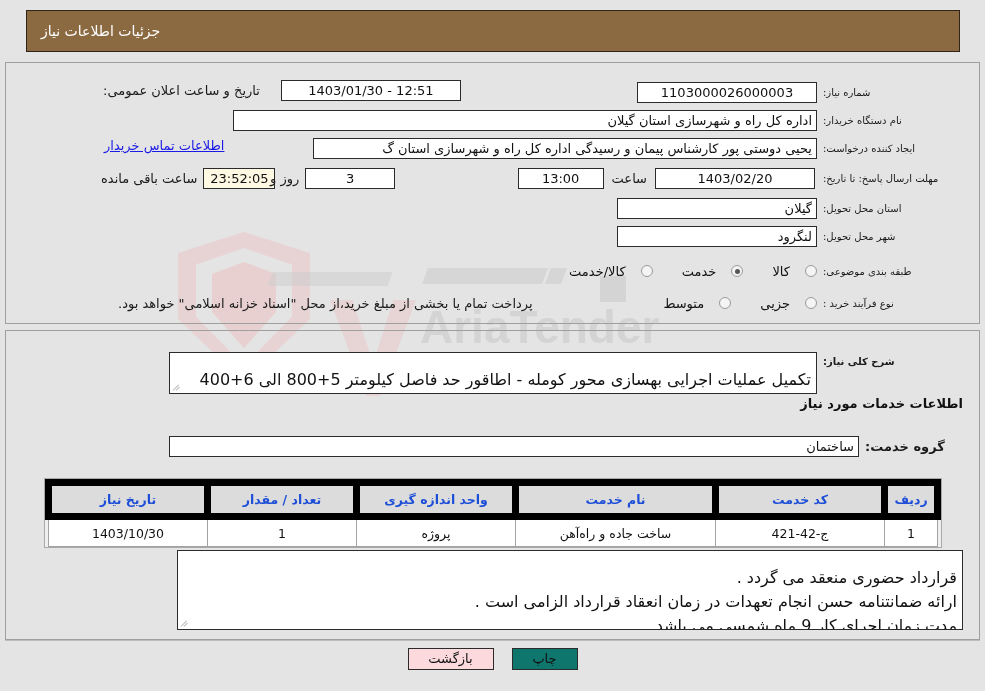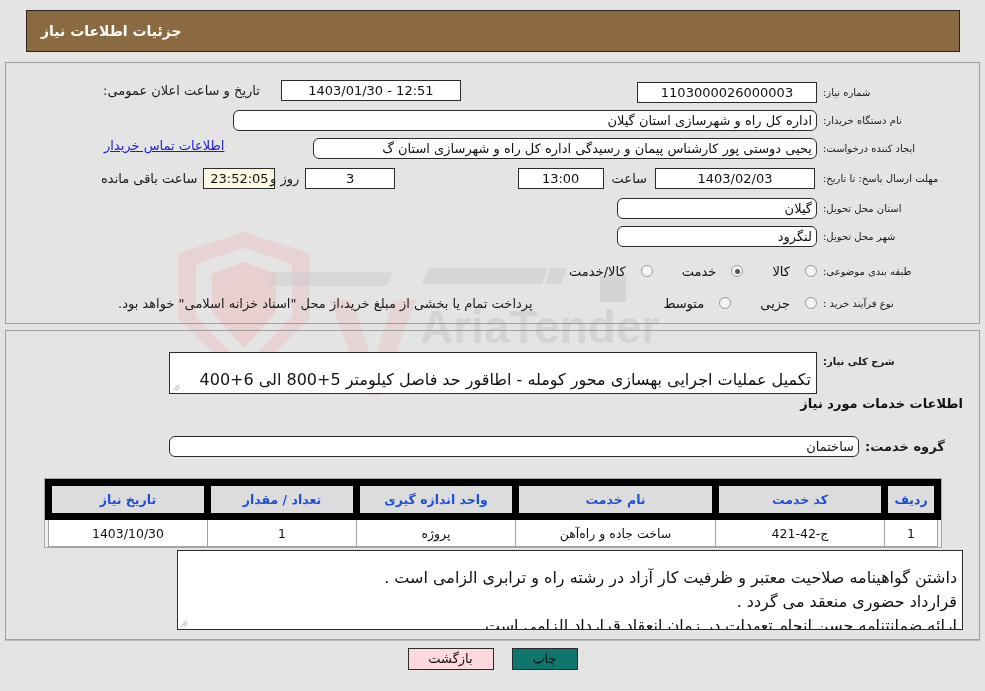--- a/index.html
+++ b/index.html
@@ -114,21 +114,20 @@
     border: 1px solid #30241a;
     box-sizing: border-box;
     color: #ffffff;
     font-size: 14px;
     display: flex;
     align-items: center;
     justify-content: flex-start;
     padding-right: 1px;
     padding-left: 14px;
     z-index: 3;
-    font-weight: bold;
   }
   .titlebar .t-inner {
     width: 100%;
     text-align: left;
   }
 
   
   .panel {
     position: absolute;
     box-sizing: border-box;
@@ -168,21 +167,21 @@
     height: 21px;
     line-height: 19px;
     font-size: 13px;
     color: #111;
     padding: 0 4px;
     text-align: center;
     white-space: nowrap;
     overflow: hidden;
     direction: rtl;
   }
-  .fld.rt { text-align: right; border-radius: 6px; }
+  .fld.rt { text-align: right; }
   .fld.cream { background: #fdf9e3; }
 
   .linkish {
     color: #1a1ae6;
     font-size: 13px;
     white-space: nowrap;
   }
 
   
   .radio {
@@ -369,21 +368,21 @@
   <div class="row" style="top:138px; right:22px;">
     <div class="lbl-w">ایجاد کننده درخواست:</div>
     <div class="fld rt" style="width:504px;">یحیی دوستی پور کارشناس پیمان و رسیدگی اداره کل راه و شهرسازی استان گ</div>
   </div>
   <div class="row" style="top:138px; left:104px;">
     <a class="linkish" href="#">اطلاعات تماس خریدار</a>
   </div>
 
   <div class="row" style="top:168px; right:22px;gap:8px;">
     <div class="lbl-w">مهلت ارسال پاسخ: تا تاریخ:</div>
-    <div class="fld" style="width:160px;">1403/02/03</div>
+    <div class="fld" style="width:160px;">1403/02/20</div>
     <div class="lbl">ساعت</div>
     <div class="fld" style="width:86px;">13:00</div>
   </div>
 
   <div class="row" style="top:168px; left:101px;">
     <div class="fld cream" style="width:72px;">23:52:05</div>
     <div class="lbl">ساعت باقی مانده</div>
   </div>
   <div class="row" style="top:168px; left:270px;">
     <div class="fld" style="width:90px;">3</div>
@@ -475,21 +474,20 @@
           <td>پروژه</td>
           <td>1</td>
           <td>1403/10/30</td>
         </tr>
       </tbody>
     </table>
   </div>
 
   <div class="row" style="top:550px; right:22px; align-items:flex-start;">
     <div class="ta" style="width:786px; height:80px;">
-      <div>داشتن گواهینامه صلاحیت معتبر و ظرفیت کار آزاد در رشته راه و ترابری الزامی است .</div>
       <div>قرارداد حضوری منعقد می گردد .</div>
       <div>ارائه ضمانتنامه حسن انجام تعهدات در زمان انعقاد قرارداد الزامی است .</div>
       <div>مدت زمان اجرای کار 9 ماه شمسی می باشد .</div>
       <span class="grip">
           <i></i>
           <i></i>
         </span>
     </div>
   </div>
 

